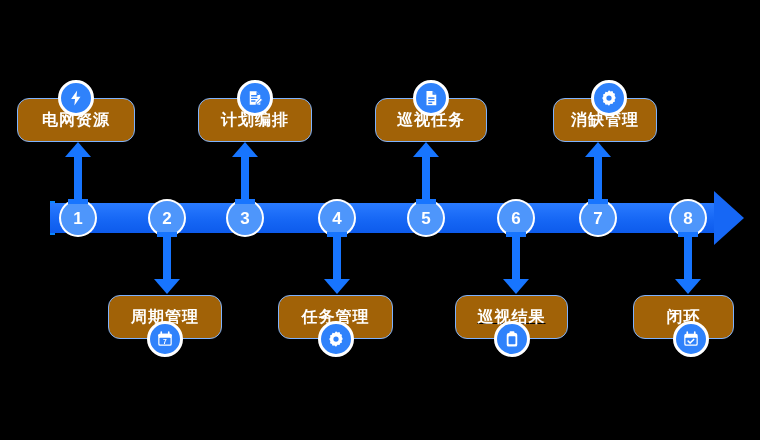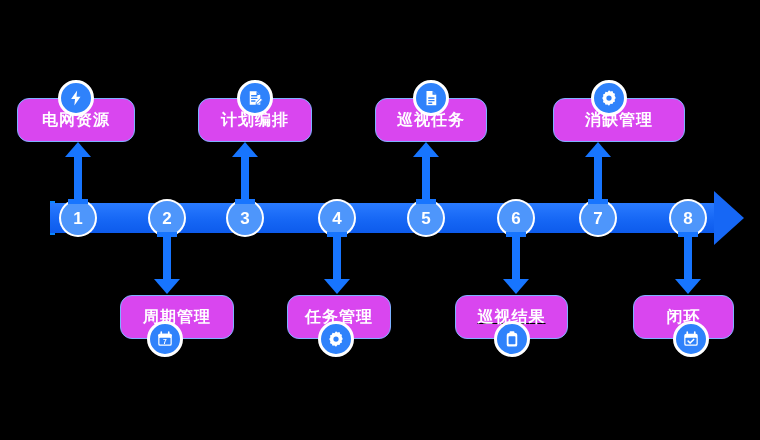--- a/index.html
+++ b/index.html
@@ -110,21 +110,21 @@
     top: 0; left: 3px;
     width: 20px; height: 5px;
     background: #1775ff;
   }
 
   
   .pill {
     position: absolute;
     height: 44px;
     border-radius: 12px;
-    background: #d946ef;
+    background: #a16207;
     border: 1px solid #7db2ff;
     display: flex;
     align-items: center;
     justify-content: center;
     box-sizing: border-box;
   }
   .pill .label {
     color: #ffffff;
     font-size: 16px;
     font-weight: bold;
@@ -171,21 +171,21 @@
         <svg width="18" height="18" viewBox="0 0 24 24">
       <path d="M13.5 2 5.5 13.2h5.2L9.8 22l8.2-11.6h-5.3z" fill="#ffffff"></path>
     </svg>
       </div>
       <div class="node" style="left: 167px;">2</div>
       <div class="conn down" style="left: 167px; top: 232px; height: 62px;">
         <div class="head"></div>
         <div class="shaft"></div>
         <div class="foot"></div>
       </div>
-      <div class="pill" style="left: 120px; width: 114px; top: 295px;">
+      <div class="pill" style="left: 108px; width: 114px; top: 295px;">
         <span class="label">周期管理</span>
       </div>
       <div class="badge" style="left: 165px; top: 321px;">
         <svg width="18" height="18" viewBox="0 0 24 24">
       <rect x="3" y="5" width="18" height="16" rx="2.5" fill="#ffffff"></rect>
       <rect x="3" y="5" width="18" height="4" rx="2" fill="#ffffff"></rect>
       <rect x="4.6" y="10.4" width="14.8" height="9" rx="1" fill="#2f82fb"></rect>
       <path d="M7 2.6v3.2M17 2.6v3.2" stroke="#ffffff" stroke-width="2.2" stroke-linecap="round"></path>
       <text x="12" y="18" font-size="9" font-weight="bold" fill="#ffffff" text-anchor="middle" font-family="Liberation Sans, sans-serif">7</text>
     </svg>
@@ -206,21 +206,21 @@
       <path d="M7.5 9h7M7.5 12.5h7M7.5 16h4.5" stroke="#2f82fb" stroke-width="1.7" stroke-linecap="round"></path>
       <path d="M19.6 12.2l2.3 2.3-5.6 5.6-3 .7.7-3z" fill="#ffffff" stroke="#2f82fb" stroke-width="1.1"></path>
     </svg>
       </div>
       <div class="node" style="left: 337px;">4</div>
       <div class="conn down" style="left: 337px; top: 232px; height: 62px;">
         <div class="head"></div>
         <div class="shaft"></div>
         <div class="foot"></div>
       </div>
-      <div class="pill" style="left: 287px; width: 104px; top: 295px;">
+      <div class="pill" style="left: 278px; width: 115px; top: 295px;">
         <span class="label">任务管理</span>
       </div>
       <div class="badge" style="left: 335.5px; top: 321px;">
         <svg width="18" height="18" viewBox="0 0 24 24">
       <path d="M12 1.8l2.1 1.5 2.5-.5 1 2.4 2.4 1-.5 2.5L21 12l-1.5 2.1.5 2.5-2.4 1-1 2.4-2.5-.5L12 22.2l-2.1-1.7-2.5.5-1-2.4-2.4-1 .5-2.5L3 12l1.5-2.3-.5-2.5 2.4-1 1-2.4 2.5.5z" fill="#ffffff"></path>
       <circle cx="12" cy="12" r="3.5" fill="#2f82fb"></circle>
     </svg>
       </div>
       <div class="node" style="left: 426px;">5</div>
       <div class="conn up" style="left: 426px; top: 142px; height: 62px;">
@@ -253,21 +253,21 @@
       <rect x="8.6" y="1.8" width="6.8" height="4.2" rx="1.6" fill="#ffffff"></rect>
       <rect x="7.4" y="8.4" width="9.2" height="10.6" rx="1" fill="#2f82fb"></rect>
     </svg>
       </div>
       <div class="node" style="left: 598px;">7</div>
       <div class="conn up" style="left: 598px; top: 142px; height: 62px;">
         <div class="head"></div>
         <div class="shaft"></div>
         <div class="foot"></div>
       </div>
-      <div class="pill" style="left: 553px; width: 132px; top: 98px;">
+      <div class="pill" style="left: 553px; width: 104px; top: 98px;">
         <span class="label">消缺管理</span>
       </div>
       <div class="badge" style="left: 609px; top: 80px;">
         <svg width="18" height="18" viewBox="0 0 24 24">
       <path d="M12 1.8l2.1 1.5 2.5-.5 1 2.4 2.4 1-.5 2.5L21 12l-1.5 2.1.5 2.5-2.4 1-1 2.4-2.5-.5L12 22.2l-2.1-1.7-2.5.5-1-2.4-2.4-1 .5-2.5L3 12l1.5-2.3-.5-2.5 2.4-1 1-2.4 2.5.5z" fill="#ffffff"></path>
       <circle cx="12" cy="12" r="3.5" fill="#2f82fb"></circle>
     </svg>
       </div>
       <div class="node" style="left: 688px;">8</div>
       <div class="conn down" style="left: 688px; top: 232px; height: 62px;">

